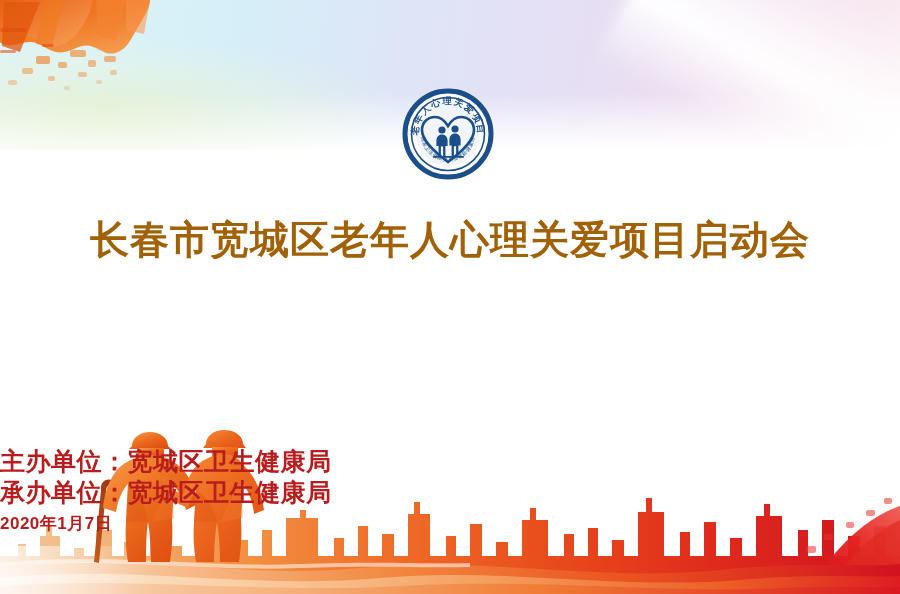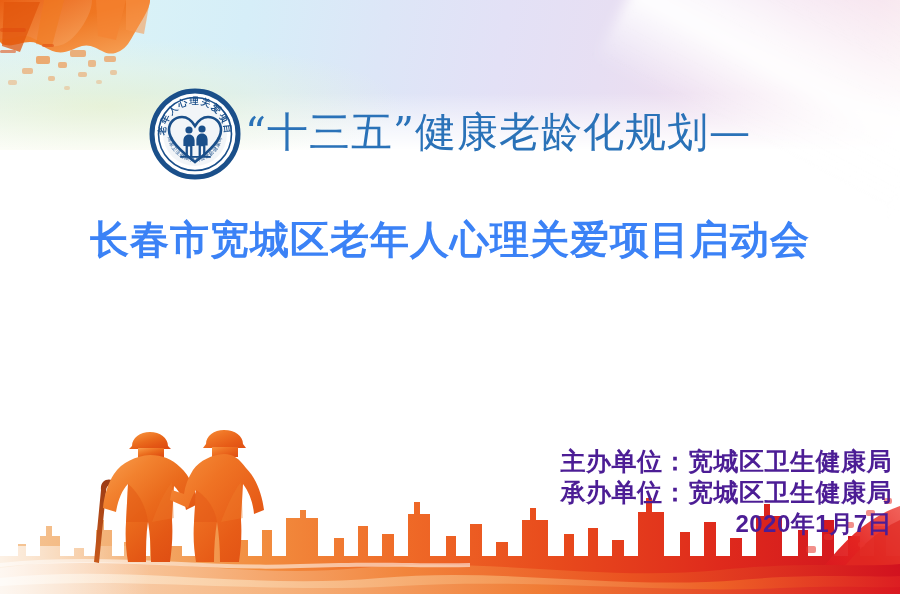--- a/index.html
+++ b/index.html
@@ -151,53 +151,53 @@
     padding-bottom: 4px;
   }
 
   
   .main-title {
     position: absolute;
     left: 0;
     top: 216px;
     width: 900px;
     text-align: center;
-    color: #3b82f6;
+    color: #a16207;
   }
   .main-title .line {
     font-size: 39px;
     font-weight: bold;
     line-height: 48px;
     letter-spacing: 1px;
     white-space: nowrap;
   }
   .main-title .line-2 {
     text-decoration: underline;
     text-decoration-thickness: 2px;
     text-underline-offset: 3px;
   }
 
   
   .organizers {
     position: absolute;
     left: 0;
     top: 446px;
     width: 892px;
-    text-align: right;
-    color: #4c1d95;
+    text-align: left;
+    color: #b91c1c;
   }
   .organizers .org-line {
     font-size: 25px;
     font-weight: bold;
     line-height: 31px;
     letter-spacing: 0.5px;
     white-space: nowrap;
   }
   .organizers .org-date {
-    font-size: 24px;
+    font-size: 17px;
     font-weight: bold;
     line-height: 32px;
     letter-spacing: 0.5px;
   }
 </style>
 </head>
 <body>
 
 <div class="poster">
 
@@ -482,21 +482,20 @@
             <path d="M40,46.5 C36.6,46.5 34.6,49 34.4,52.5 L34.4,58 L36.6,58 L36.6,68 L38.9,68 L38.9,58.6 L41.1,58.6 L41.1,68 L43.4,68 L43.4,58 L45.6,58 L45.6,52.5 C45.4,49 43.4,46.5 40,46.5 Z"></path>
 
             <circle cx="53" cy="41" r="3.6"></circle>
             <path d="M53,45.5 C49.6,45.5 47.6,48 47.4,51.5 L47.4,57.5 L49.6,57.5 L49.6,68 L51.9,68 L51.9,58.2 L54.1,58.2 L54.1,68 L56.4,68 L56.4,57.5 L58.6,57.5 L58.6,51.5 C58.4,48 56.4,45.5 53,45.5 Z"></path>
 
             <rect x="31" y="68" width="31" height="1.8" rx="0.9"></rect>
           </g>
         </svg>
       </div>
 
-      <div class="headline-serif">“十三五”健康老龄化规划—</div>
     </div>
 
     <div class="main-title">
       <div class="line line-1">长春市宽城区老年人心理关爱项目启动会</div>
     </div>
 
     <div class="organizers">
       <div class="org-line">主办单位：宽城区卫生健康局</div>
       <div class="org-line">承办单位：宽城区卫生健康局</div>
       <div class="org-date">2020年1月7日</div>

